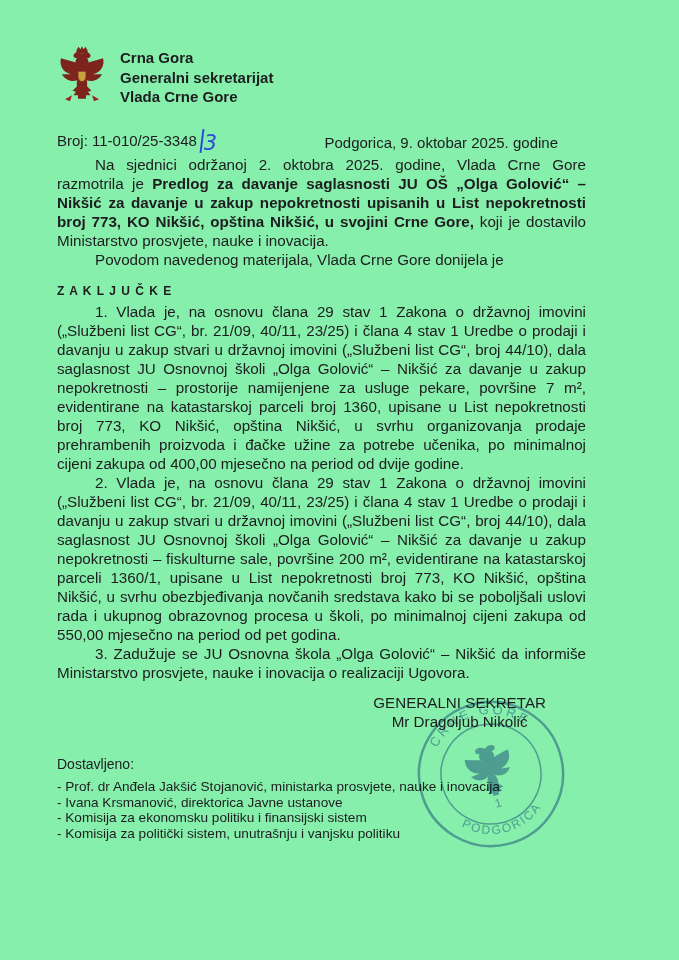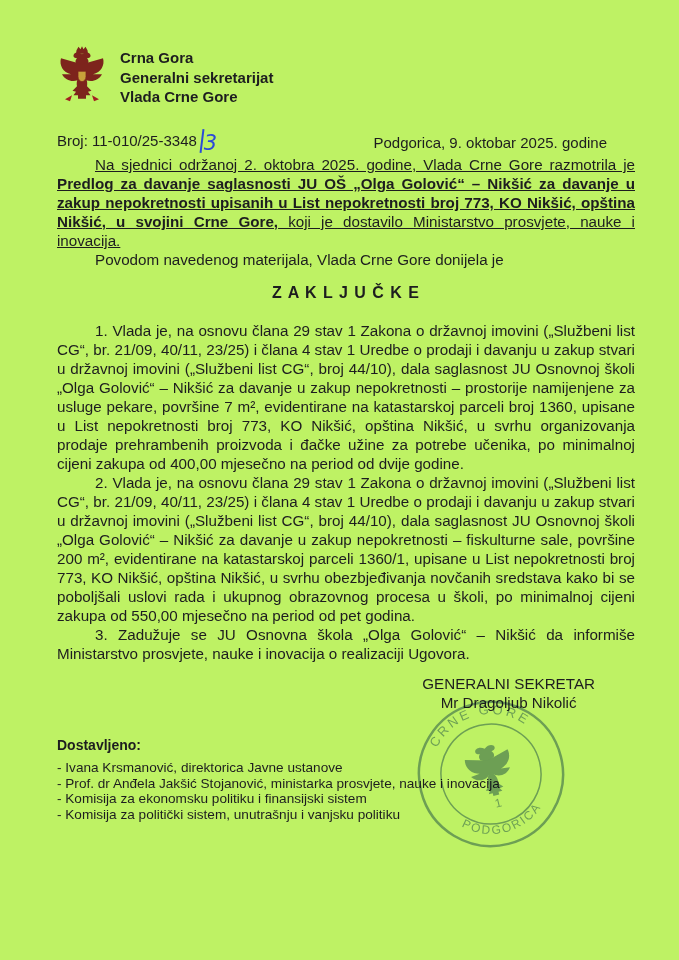--- a/index.html
+++ b/index.html
@@ -1,43 +1,43 @@
 <!DOCTYPE html>
 <html><head>
 <meta charset="utf-8">
 <style>
   html,body { margin:0; padding:0; background:#ffffff; }
   .page {
     position:relative;
     width:679px; height:960px;
-    background:#bef264;
+    background:#86efac;
     font-family:"Liberation Sans", sans-serif;
     color:#1d1d1f;
     box-sizing:border-box;
-    padding:45px 44px 0 57px;
+    padding:45px 93px 0 57px;
     overflow:hidden;
   }
   .header { display:flex; gap:13px; align-items:flex-start; }
   .emblem { flex:0 0 auto; }
   .header-text { font-weight:bold; font-size:15px; line-height:19.5px; padding-top:3px; }
 
   .meta { display:flex; justify-content:space-between; margin-top:22px; font-size:15px; align-items:center; }
   .meta-left { white-space:nowrap; }
   .meta-right { padding-right:28px; }
   .hand-stroke { display:inline-block; width:0; height:24px; border-left:2px solid #2b4bd7; transform:rotate(7deg); vertical-align:-7px; margin-left:4px; }
   .hand { color:#2b4bd7; font-family:"DejaVu Sans", sans-serif; font-style:italic; font-size:21px; vertical-align:-4px; margin-left:1px; }
 
   p.doc { font-size:15.2px; line-height:19px; text-align:justify; margin:0; text-indent:38px; }
-  .intro { margin-top:31px;text-decoration:underline; }
-  .title { text-align:center; font-weight:bold; font-size:16px; letter-spacing:1px; margin:15px 0 19px 0; }
+  .intro { margin-top:31px; }
+  .title { text-align:left; font-weight:bold; font-size:12px; letter-spacing:1px; margin:15px 0 4px 0; }
 
   .signature { width:fit-content; margin:12px 40px 0 auto; text-align:center; font-weight:normal; font-size:15.2px; line-height:18.5px; }
 
   .dist { margin-top:26px; font-size:13.6px; line-height:15.8px; }
-  .dist-label { font-weight:bold; margin-bottom:6px; font-size:14px; }
+  .dist-label { font-weight:normal; margin-bottom:6px; font-size:14px; }
   .dist-item { white-space:pre-wrap; }
 
   .stamp {
     position:absolute; left:413px; top:696px;
     width:156px; height:156px;
     color:#4e72bb;
     opacity:0.62;
     transform:rotate(-14deg);
     pointer-events:none;
     mix-blend-mode:multiply;
@@ -84,22 +84,22 @@
   <p class="doc">2. Vlada je, na osnovu člana 29 stav 1 Zakona o državnoj imovini („Službeni list CG“, br. 21/09, 40/11, 23/25) i člana 4 stav 1 Uredbe o prodaji i davanju u zakup stvari u državnoj imovini („Službeni list CG“, broj 44/10), dala saglasnost JU Osnovnoj školi „Olga Golović“ – Nikšić za davanje u zakup nepokretnosti – fiskulturne sale, površine 200 m², evidentirane na katastarskoj parceli 1360/1, upisane u List nepokretnosti broj 773, KO Nikšić, opština Nikšić, u svrhu obezbjeđivanja novčanih sredstava kako bi se poboljšali uslovi rada i ukupnog obrazovnog procesa u školi, po minimalnoj cijeni zakupa od 550,00 mjesečno na period od pet godina.</p>
   <p class="doc">3. Zadužuje se JU Osnovna škola „Olga Golović“ – Nikšić da informiše Ministarstvo prosvjete, nauke i inovacija o realizaciji Ugovora.</p>
 
   <div class="signature">
     <div>GENERALNI SEKRETAR</div>
     <div>Mr Dragoljub Nikolić</div>
   </div>
 
   <div class="dist">
     <div class="dist-label">Dostavljeno:</div>
+    <div class="dist-item">- Prof. dr Anđela Jakšić Stojanović, ministarka prosvjete, nauke i inovacija</div>
     <div class="dist-item">- Ivana Krsmanović, direktorica Javne ustanove</div>
-    <div class="dist-item">- Prof. dr Anđela Jakšić Stojanović, ministarka prosvjete, nauke i inovacija</div>
     <div class="dist-item">- Komisija za ekonomsku politiku i finansijski sistem</div>
     <div class="dist-item">- Komisija za politički sistem, unutrašnju i vanjsku politiku</div>
   </div>
 
   <div class="stamp">
     <svg width="156" height="156" viewBox="0 0 156 156">
       <defs>
         <path id="arcTop" d="M 78,78 m -60,0 a 60,60 0 1 1 120,0"></path>
         <path id="arcBottom" d="M 18,78 a 60,60 0 0 0 120,0"></path>
       </defs>

